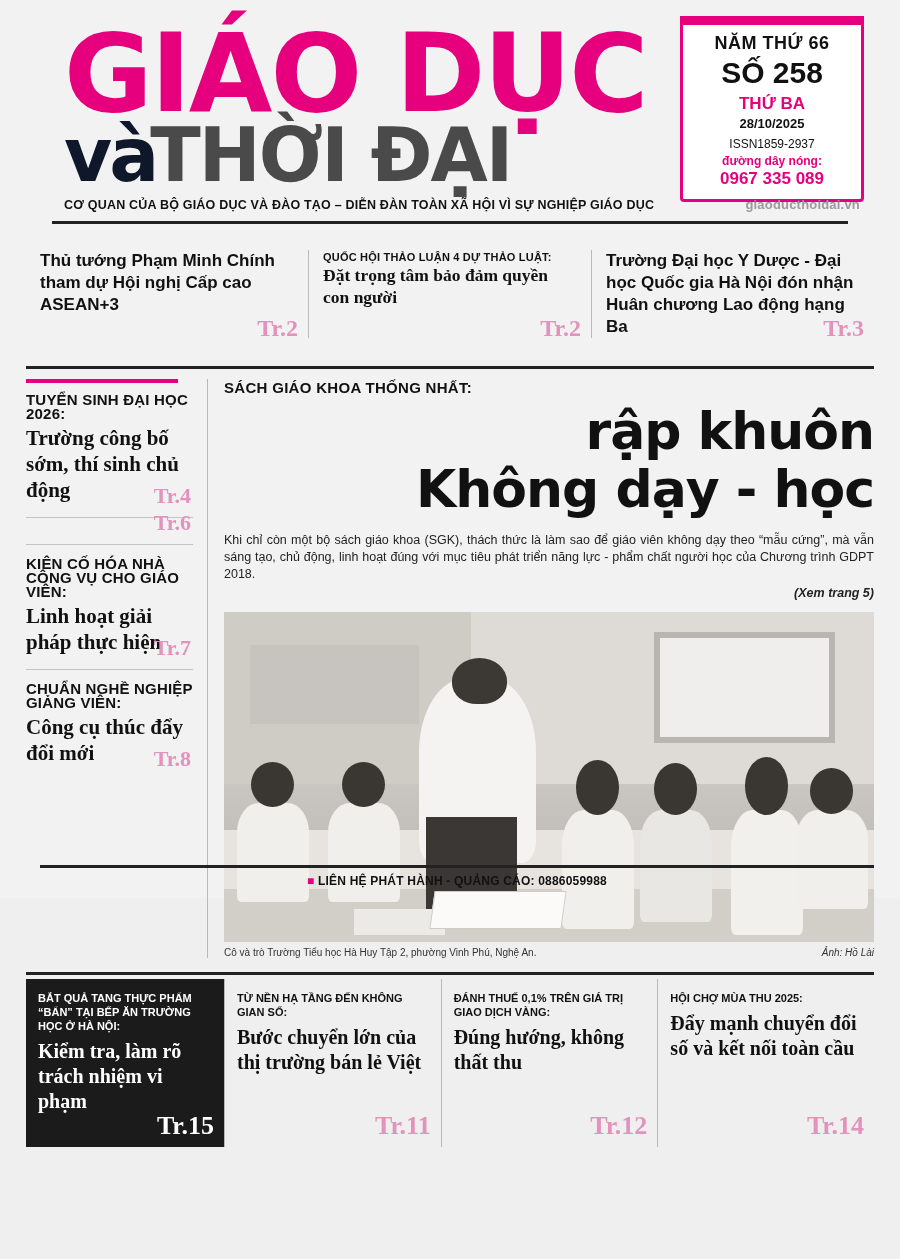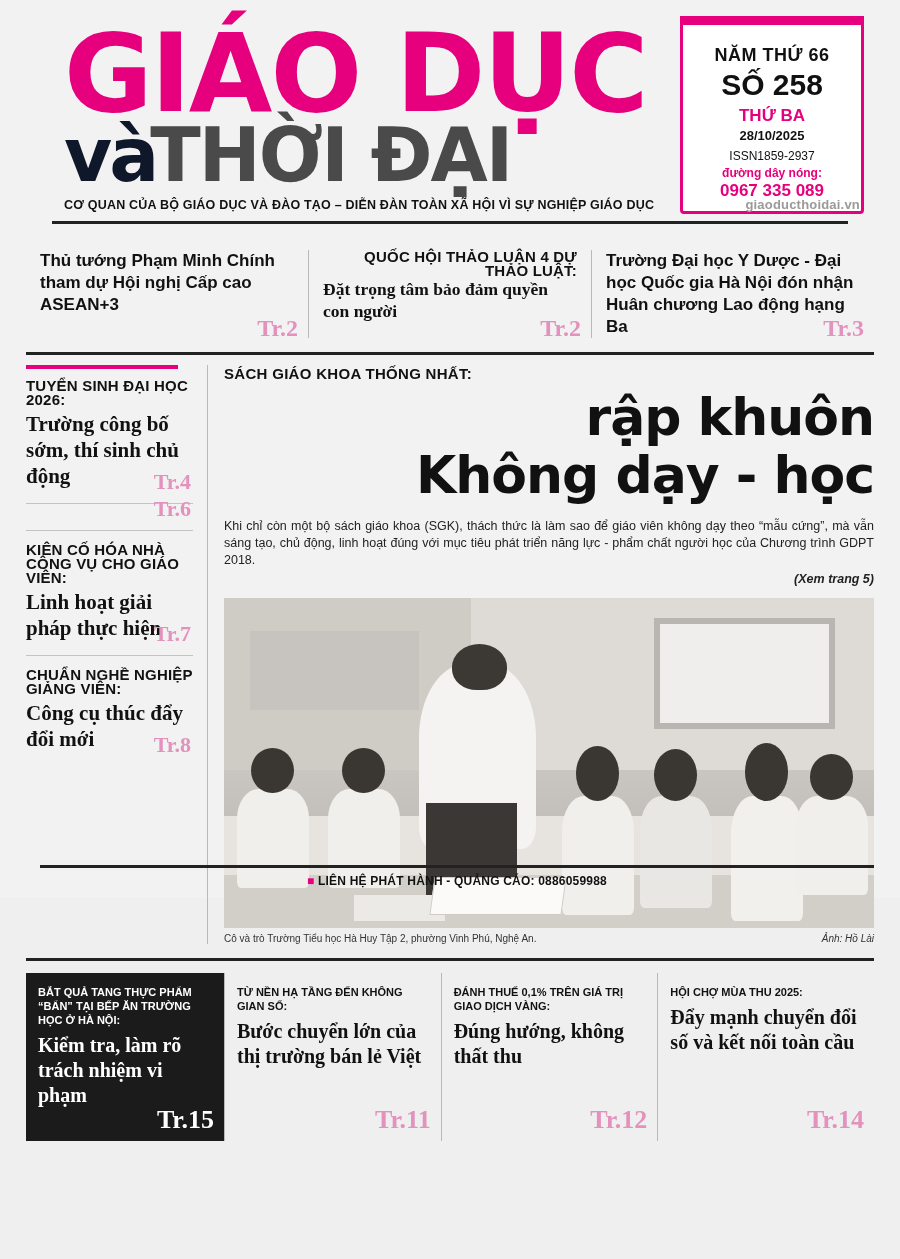--- a/index.html
+++ b/index.html
@@ -55,21 +55,21 @@
     letter-spacing:-2px;
     margin-left:-6px;
   }
   .issue-box{
     position:absolute;right:10px;top:16px;
     width:184px;
     border:3px solid #e6007e;
     border-radius:4px;
     background:#fff;
     text-align:center;
-    padding:20px 4px 10px 4px;
+    padding:8px 4px 10px 4px;
     box-sizing:border-box;
   }
   .issue-box .top-bar{
     position:absolute;left:-3px;right:-3px;top:-3px;height:9px;background:#e6007e;
   }
   .issue-year{
     font-weight:bold;font-size:18px;letter-spacing:.5px;color:#111;margin-top:6px;
   }
   .issue-no{
     font-weight:bold;font-size:30px;color:#111;margin-top:2px;
@@ -100,34 +100,33 @@
   .website{
     font-size:13px;font-weight:bold;color:#9a9a9a;letter-spacing:.2px;
   }
   .rule-thick{
     position:absolute;left:26px;right:26px;bottom:14px;height:3px;background:#222;
   }
   
   .teasers{
     display:flex;
     border-bottom:3px solid #222;
-    padding:12px 0 14px 0;
+    padding:12px 0 28px 0;
     margin:0 0 0 0;
   }
   .teaser{
     flex:1;
     padding:0 14px;
     position:relative;
     box-sizing:border-box;
   }
   .teaser + .teaser{border-left:1px solid #b9b9b9;}
   .teaser-kicker{
-    font-size:15px;font-weight:bold;letter-spacing:.2px;color:#111;line-height:14px;
+    font-size:11px;font-weight:bold;letter-spacing:.2px;color:#111;line-height:14px;
     text-transform:uppercase;
-    text-align:right;
   }
   .teaser-title{
     font-size:17.5px;font-weight:bold;line-height:22px;color:#111;
     font-family:"Liberation Serif", serif;
   }
   .teaser-title.sans{font-family:"Liberation Sans", sans-serif;font-size:17px;line-height:22px;}
   .teaser-page{
     position:absolute;right:10px;bottom:-4px;
     color:#e392bd;font-weight:bold;font-size:24px;
     font-family:"Liberation Serif", serif;
@@ -215,21 +214,21 @@
   .photo-caption-row{
     display:flex;justify-content:space-between;margin-top:5px;
   }
   .photo-caption{font-size:10px;color:#333;}
   .photo-credit{font-size:10px;color:#333;font-style:italic;}
   
   .bottom-strip{
     display:flex;
     margin-top:14px;
     border-top:3px solid #222;
-    padding-top:12px;
+    padding-top:4px;
     height:168px;
   }
   .bs-cell{
     flex:1;position:relative;box-sizing:border-box;padding:12px 12px 0 12px;
   }
   .bs-cell + .bs-cell{border-left:1px solid #b9b9b9;}
   .bs-dark{
     background:#1b1b1b;color:#fff;flex:0 0 198px;
   }
   .bs-kicker{

